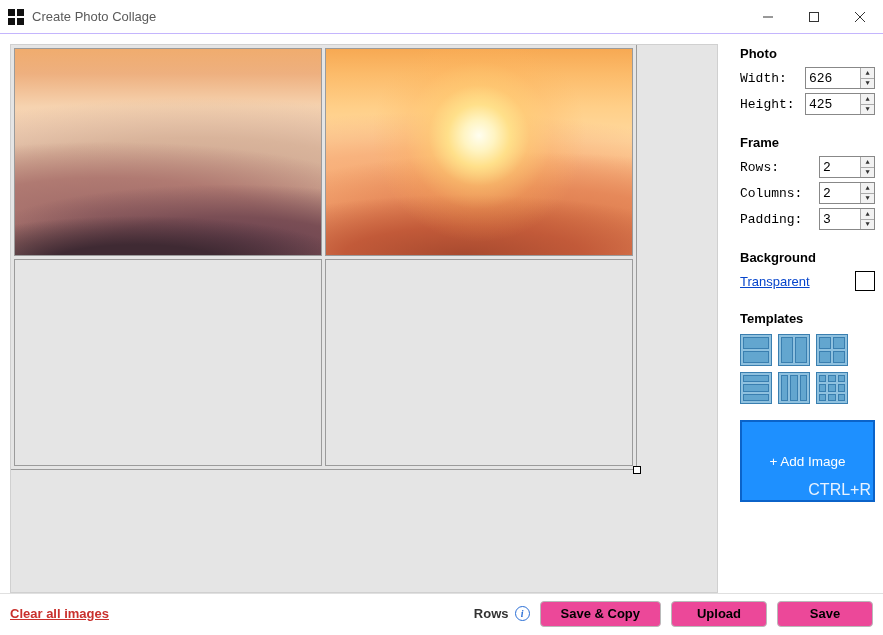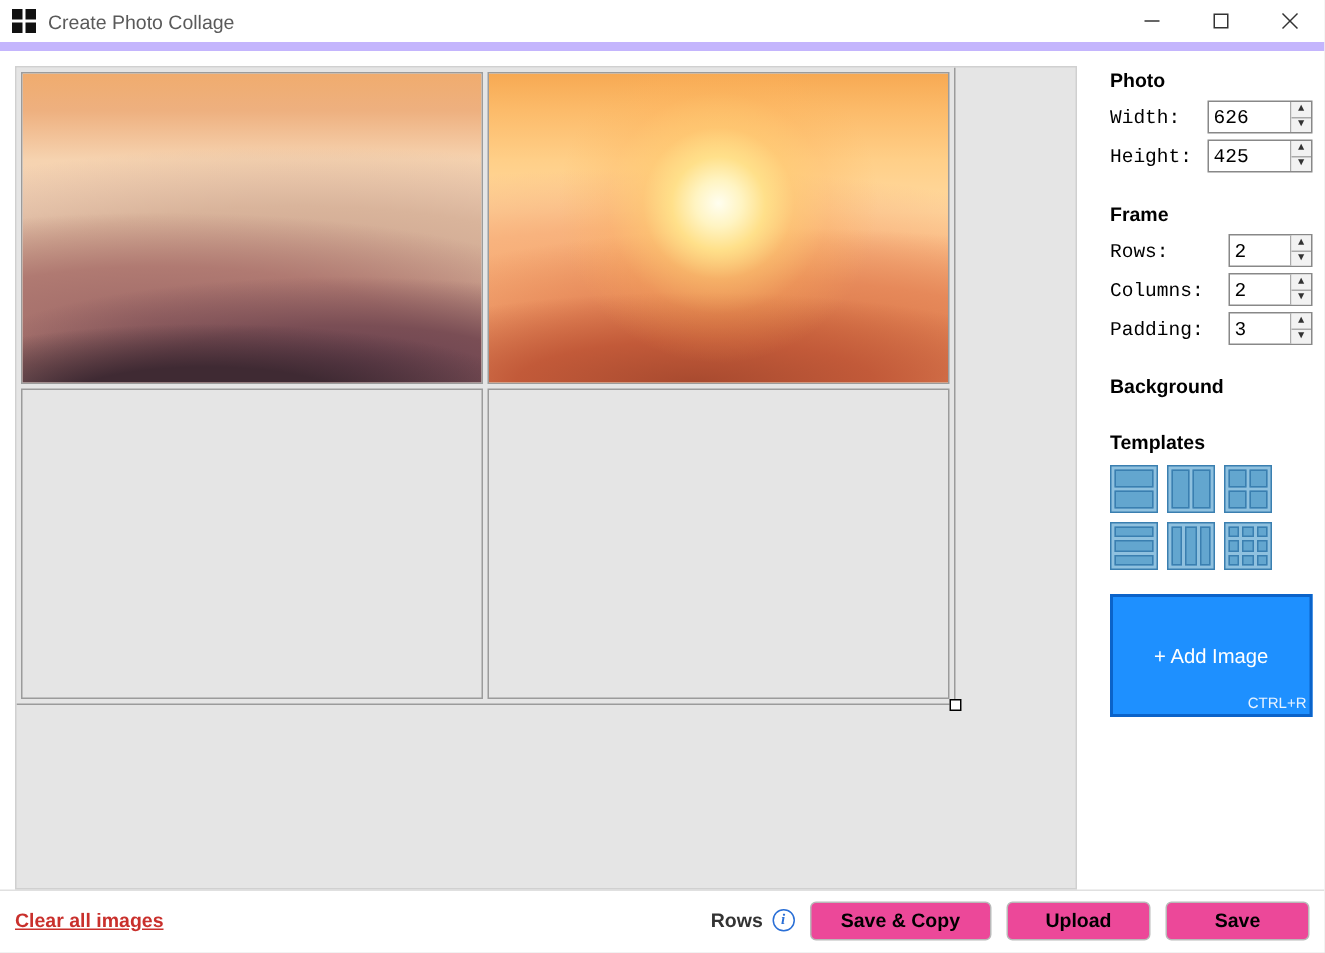--- a/index.html
+++ b/index.html
@@ -10,21 +10,21 @@
     font-size:13px;
     color:#000;
     background:#fff;
     overflow:hidden;
   }
   .titlebar {
     height:34px;
     display:flex; align-items:center;
     padding-left:8px;
     background:#fff;
-    border-bottom:6px solid #c4b5fd;
+    border-bottom:1px solid #c4b5fd;
   }
   .app-icon {
     width:16px; height:16px;
     display:inline-block;
     margin-right:8px;
     position:relative;
     background:#111;
   }
   .app-icon::before,
   .app-icon::after {
@@ -172,21 +172,21 @@
     background:#1e90ff;
     border:2px solid #0b63c9;
     color:#fff;
     display:flex; align-items:center; justify-content:center;
     position:relative;
     font-size:13.5px;
   }
   .add-image .shortcut {
     position:absolute;
     right:2px; bottom:1px;
-    font-size:10px;
+    font-size:16px;
     color:#e8f3ff;
   }
 
   .footer {
     height:40px;
     border-top:1px solid #e0e0e0;
     display:flex; align-items:center;
     padding:0 10px;
     gap:10px;
     font-weight:bold;
@@ -303,20 +303,24 @@
       <div class="spinbox">
         <input class="spin-input narrow" value="3" style="">
         <div class="spin-btns">
           <div class="spin-btn">▲</div>
           <div class="spin-btn">▼</div>
         </div>
       </div>
     </div>
 
     <div class="section-hdr mt">Background</div>
+    <div class="bg-row">
+      <a href="#" class="bg-link">Transparent</a>
+      <div class="bg-swatch"></div>
+    </div>
 
     <div class="section-hdr mt">Templates</div>
     <div class="template-grid">
       <div class="tmpl" style="grid-template-rows:1fr 1fr">
           <div></div>
           <div></div>
         </div>
       <div class="tmpl" style="grid-template-columns:1fr 1fr">
           <div></div>
           <div></div>

